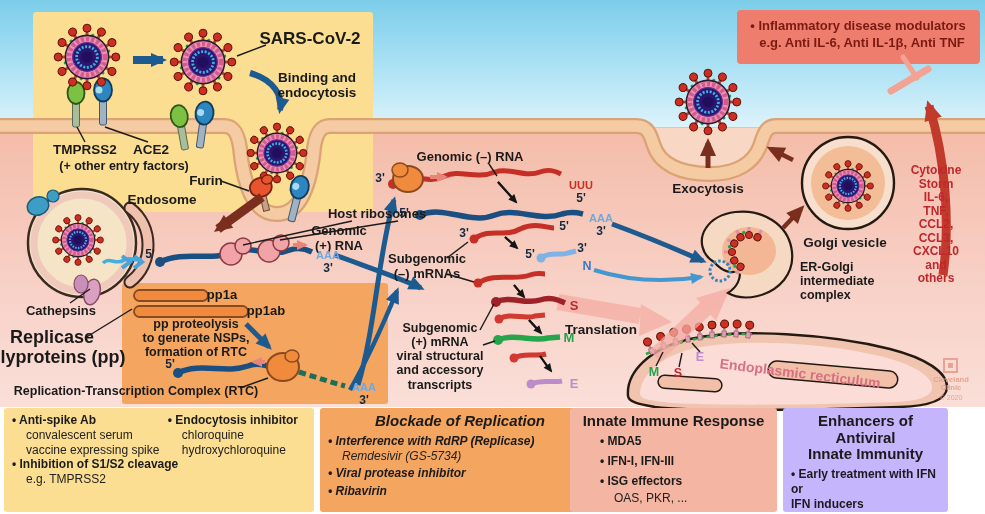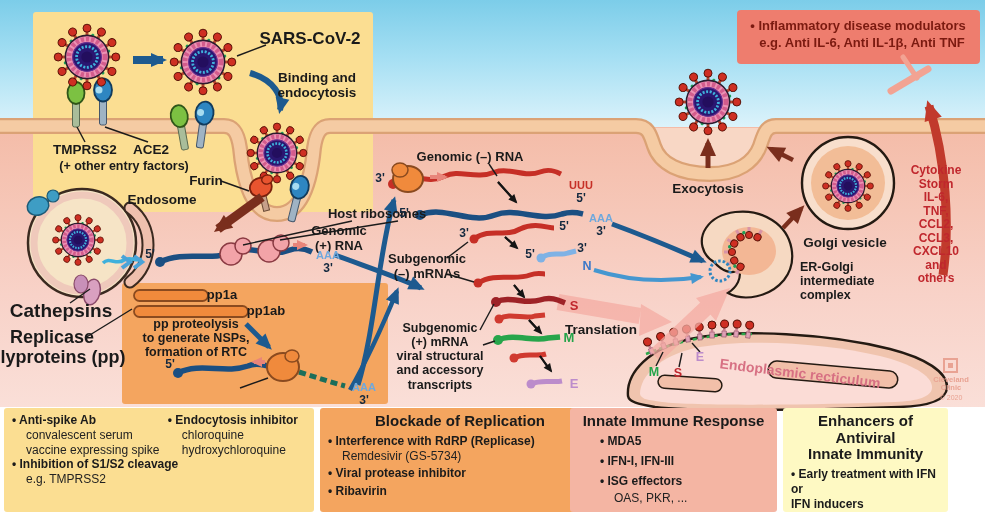--- a/index.html
+++ b/index.html
@@ -370,32 +370,33 @@
   </svg>
 
   <div class="L" style="left:310px;top:39px;font-size:17px;">SARS-CoV-2</div>
   <div class="L" style="left:317px;top:85px;font-size:13.5px;">Binding and
 endocytosis</div>
   <div class="L" style="left:85px;top:150px;font-size:13.5px;">TMPRSS2</div>
   <div class="L" style="left:151px;top:150px;font-size:13.5px;">ACE2</div>
   <div class="L" style="left:124px;top:166px;font-size:12.5px;">(+ other entry factors)</div>
   <div class="L" style="left:206px;top:181px;font-size:13.5px;">Furin</div>
   <div class="L" style="left:162px;top:200px;font-size:13.5px;">Endosome</div>
-  <div class="L" style="left:61px;top:311px;font-size:19px;">Cathepsins</div>
+  <div class="L" style="left:61px;top:311px;font-size:13px;">Cathepsins</div>
 
   <div class="L" style="left:377px;top:214px;font-size:13px;">Host ribosomes</div>
   <div class="L" style="left:339px;top:239px;font-size:13px;">Genomic
 (+) RNA</div>
   <div class="L" style="left:222px;top:295px;font-size:13px;">pp1a</div>
   <div class="L" style="left:266px;top:311px;font-size:13px;">pp1ab</div>
   <div class="L" style="left:196px;top:338px;font-size:12.5px;">pp proteolysis
 to generate NSPs,
 formation of RTC</div>
   <div class="L" style="left:52px;top:347px;font-size:18px;">Replicase
 polyproteins (pp)</div>
+  <div class="L" style="left:136px;top:391px;font-size:12.5px;white-space:nowrap;">Replication-Transcription Complex (RTC)</div>
 
   <div class="L" style="left:470px;top:157px;font-size:13px;">Genomic (–) RNA</div>
   <div class="L" style="left:427px;top:267px;font-size:13px;">Subgenomic
 (–) mRNAs</div>
   <div class="L" style="left:440px;top:356px;font-size:12.5px;">Subgenomic
 (+) mRNA
 viral structural
 and accessory
 transcripts</div>
   <div class="L" style="left:601px;top:322px;font-size:13.5px;margin-top:8px;">Translation</div>
@@ -464,21 +465,21 @@
         <div class="p-sub">chloroquine</div>
         <div class="p-sub">hydroxychloroquine</div>
       </div>
     </div>
     <div>
       <div class="p-head">• Inhibition of S1/S2 cleavage</div>
       <div class="p-sub">e.g. TMPRSS2</div>
     </div>
   </div>
 
-  <div class="panel" style="left:320px;width:280px;background:#F4A55F;">
+  <div class="panel" style="left:320px;width:280px;background:#F4A55F;font-style:italic;">
     <div class="p-title">Blockade of Replication</div>
     <div>
       <div class="p-head">• Interference with RdRP (Replicase)</div>
       <div class="p-sub">Remdesivir (GS-5734)</div>
     </div>
     <div style="margin-top:3px;">
       <div class="p-head">• Viral protease inhibitor</div>
     </div>
     <div style="margin-top:3px;">
       <div class="p-head">• Ribavirin</div>
@@ -488,21 +489,21 @@
   <div class="panel" style="left:570px;width:207px;background:#F4B5A3;">
     <div class="p-title">Innate Immune Response</div>
     <div style="padding-left:22px;">
       <div class="p-head" style="margin-top:4px;">• MDA5</div>
       <div class="p-head" style="margin-top:5px;">• IFN-I, IFN-III</div>
       <div class="p-head" style="margin-top:5px;">• ISG effectors</div>
       <div class="p-sub" style="margin-top:2px;">OAS, PKR, ...</div>
     </div>
   </div>
 
-  <div class="panel" style="left:783px;width:165px;background:#fef9c3;">
+  <div class="panel" style="left:783px;width:165px;background:#c4b5fd;">
     <div class="p-title">Enhancers of Antiviral
 Innate Immunity</div>
     <div>
       <div class="p-head">• Early treatment with IFN or
    IFN inducers</div>
     </div>
     <div style="margin-top:8px;">
       <div class="p-head">• Blockade of IFN antagonists</div>
     </div>
   </div>

